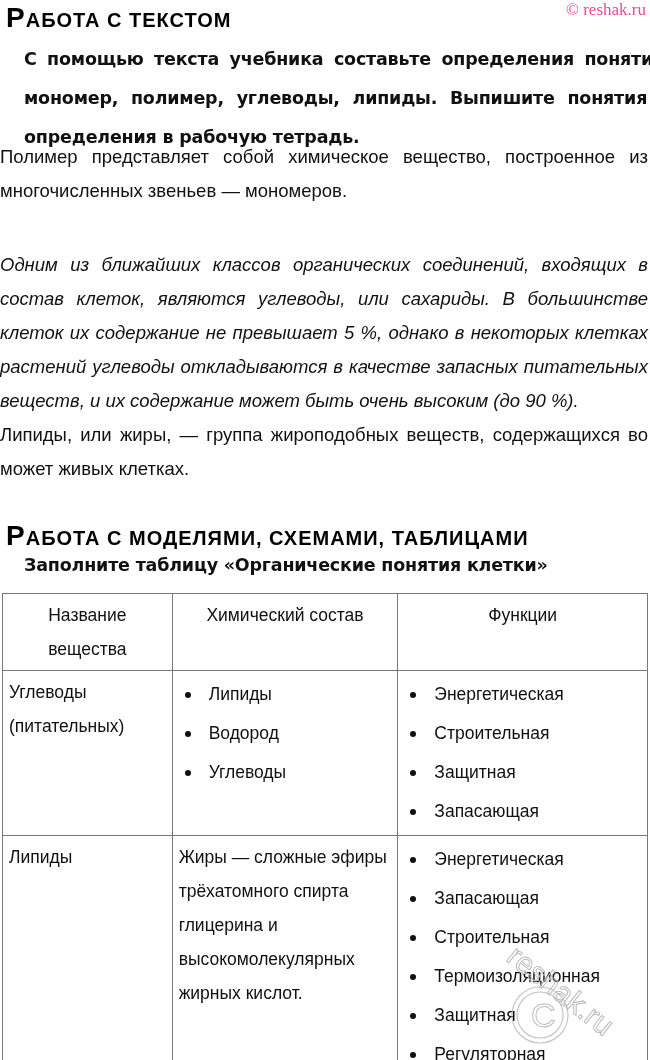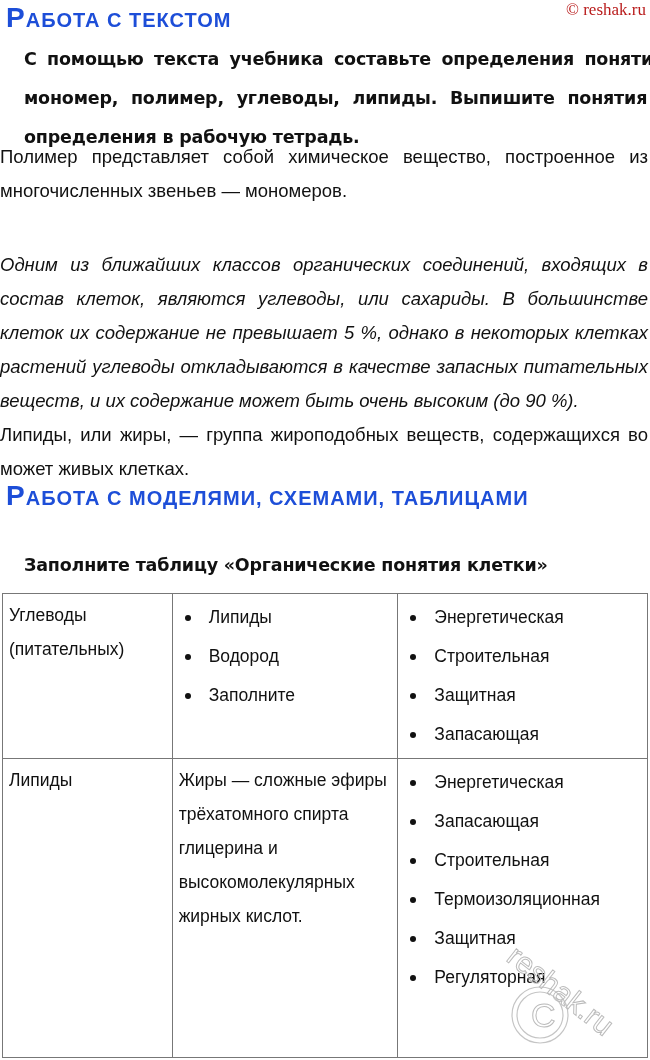--- a/index.html
+++ b/index.html
@@ -2,26 +2,26 @@
 <html><head>
 <meta charset="utf-8">
 <style>
   html, body { margin: 0; padding: 0; background: #ffffff; }
   body {
     width: 650px; height: 1060px; position: relative; overflow: hidden;
     font-family: "DejaVu Sans", sans-serif; color: #111;
   }
   .copyright {
     position: absolute; top: 0; right: 4px;
-    font-family: "Liberation Serif", serif; font-size: 17px; color: #b91c1c;
+    font-family: "Liberation Serif", serif; font-size: 17px; color: #ec4899;
   }
   .section-title {
     position: absolute; left: 6px;
     font-family: "Liberation Sans", sans-serif; font-weight: 700;
-    color: #1d4ed8; font-size: 20px; letter-spacing: 1px;
+    color: #000000; font-size: 20px; letter-spacing: 1px;
     text-transform: uppercase; margin: 0;
   }
   .section-title .cap { font-size: 28px; }
   .task {
     position: absolute; left: 0; width: 648px;
     font-family: "DejaVu Sans", sans-serif; font-weight: 700;
     font-size: 17.5px; line-height: 39px; text-align: justify; margin: 0;
     letter-spacing: -0.2px;
     padding-left: 24px;
   }
@@ -63,38 +63,43 @@
 <div class="copyright">© reshak.ru</div>
 
 <h2 class="section-title" style="top:2px;"><span class="cap">Р</span><span>абота с текстом</span></h2>
 
 <p class="task" style="top:40px;">С помощью текста учебника составьте определения понятий: мономер, полимер, углеводы, липиды. Выпишите понятия и определения в рабочую тетрадь.</p>
 
 <p class="para" style="top:140px;">Полимер представляет собой химическое вещество, построенное из многочисленных звеньев — мономеров.</p>
 <p class="para" style="top:248px;font-style:italic;">Одним из ближайших классов органических соединений, входящих в состав клеток, являются углеводы, или сахариды. В большинстве клеток их содержание не превышает 5 %, однако в некоторых клетках растений углеводы откладываются в качестве запасных питательных веществ, и их содержание может быть очень высоким (до 90 %).</p>
 <p class="para" style="top:418px;">Липиды, или жиры, — группа жироподобных веществ, содержащихся во может живых клетках.</p>
 
-<h2 class="section-title" style="top:480px;"><span class="cap">Р</span><span>абота с моделями, схемами, таблицами</span></h2>
+<h2 class="section-title" style="top:520px;"><span class="cap">Р</span><span>абота с моделями, схемами, таблицами</span></h2>
 
 <p class="task" style="top:548px; line-height:34px;">Заполните таблицу «Органические понятия клетки»</p>
 
 <table class="org">
   <colgroup>
       <col class="c1">
       <col class="c2">
       <col class="c3">
     </colgroup>
   <tbody>
+      <tr style="height:71px;">
+    <th>Название вещества</th>
+    <th>Химический состав</th>
+    <th>Функции</th>
+  </tr>
   <tr style="height:159px;">
     <td class="plain">Углеводы (питательных)</td>
     <td>
       <ul class="bul">
         <li>Липиды</li>
         <li>Водород</li>
-        <li>Заполните</li>
+        <li>Углеводы</li>
       </ul>
     </td>
     <td>
       <ul class="bul">
         <li>Энергетическая</li>
         <li>Строительная</li>
         <li>Защитная</li>
         <li>Запасающая</li>
       </ul>
     </td>

